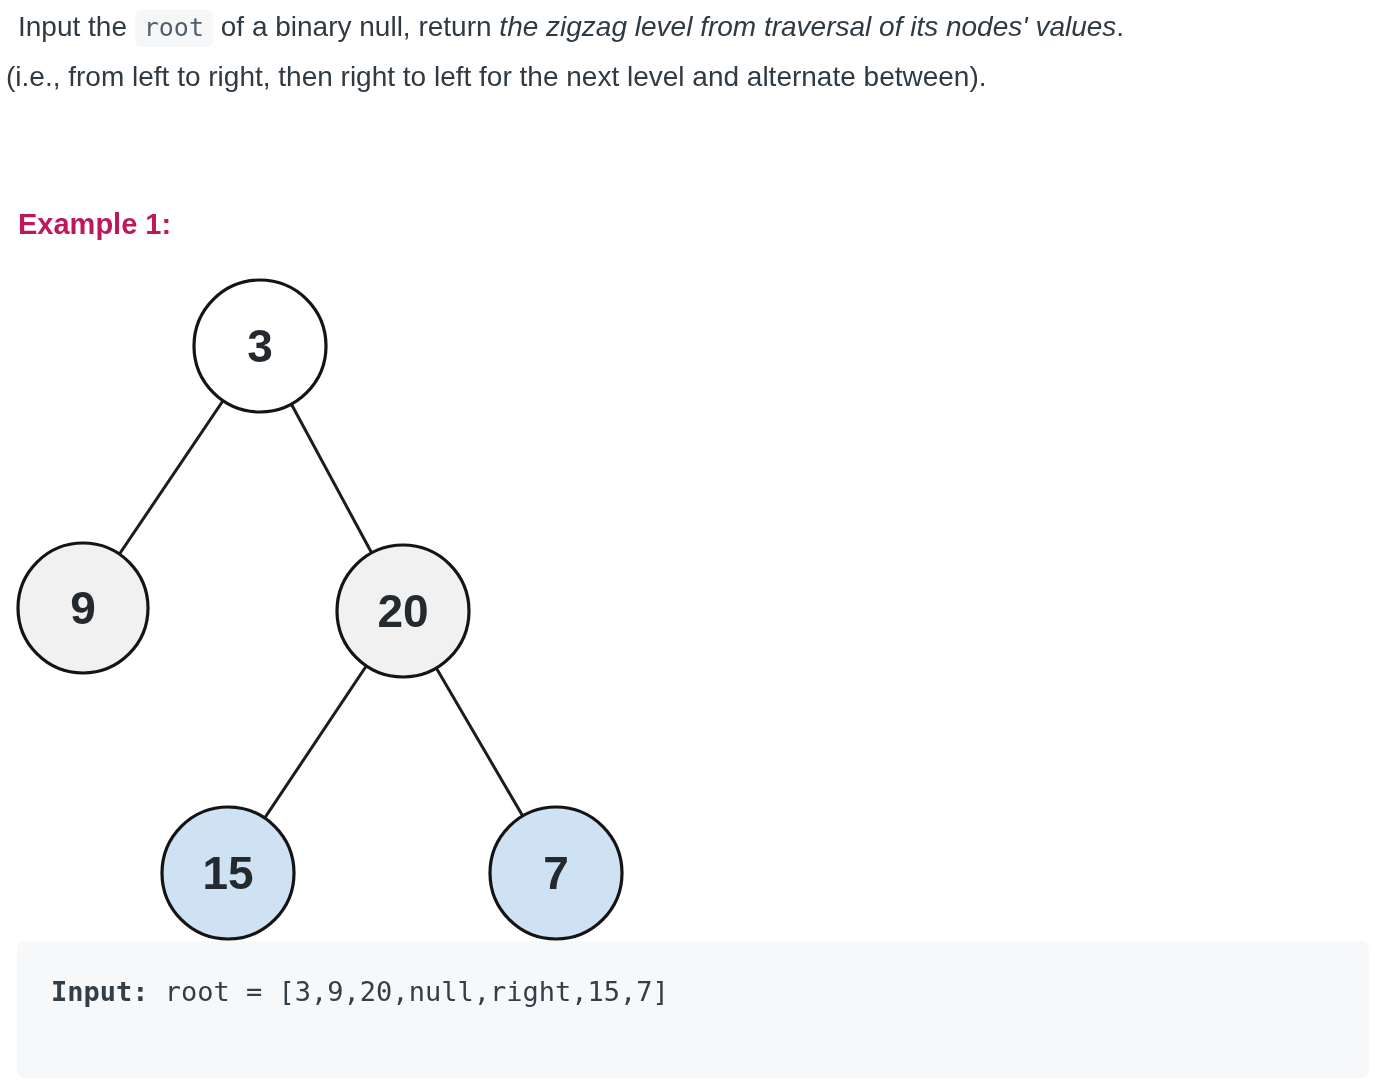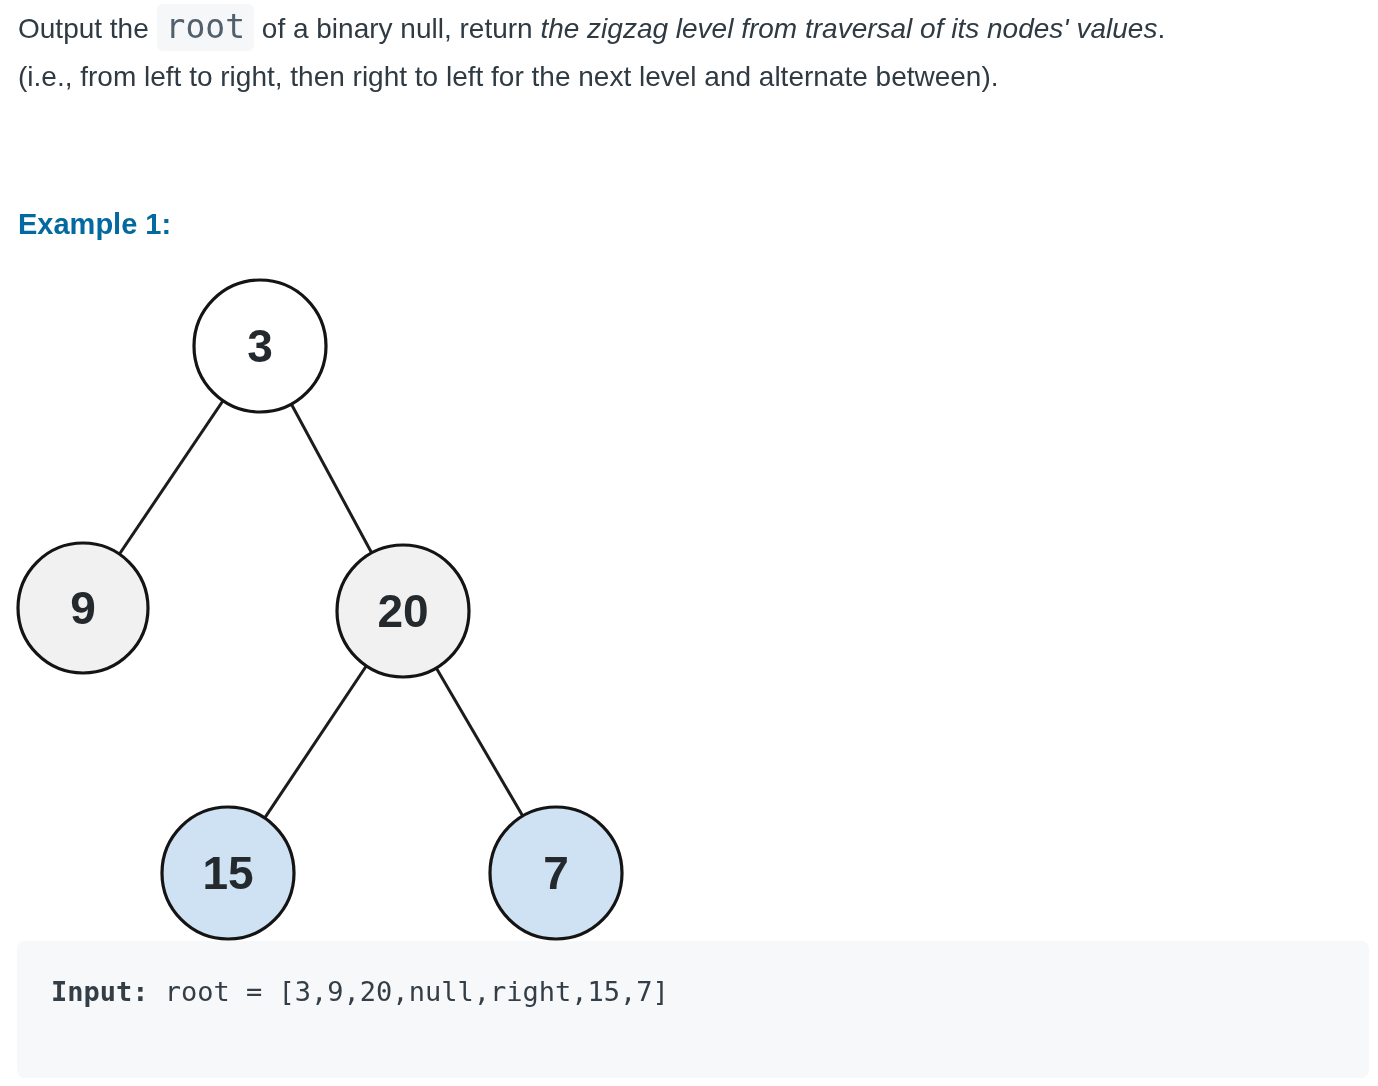--- a/index.html
+++ b/index.html
@@ -16,43 +16,43 @@
     position: absolute;
     left: 18px;
     top: 6px;
     font-size: 28px;
     line-height: 42px;
     white-space: nowrap;
     color: #2f3a42;
   }
   .statement-line2 {
     position: absolute;
-    left: 18px;
+    left: 6px;
     top: 56px;
     font-size: 28px;
     line-height: 42px;
     white-space: nowrap;
     color: #2f3a42;
   }
   .inline-code {
     font-family: "DejaVu Sans Mono", monospace;
-    font-size: 33px;
+    font-size: 25px;
     color: #51606c;
     background: #f6f7f8;
     border-radius: 6px;
     padding: 3px 9px 5px 9px;
   }
   .statement-em { font-style: italic; }
   .example-heading {
     position: absolute;
     left: 18px;
     top: 208px;
     font-size: 29px;
     font-weight: 700;
-    color: #0369a1;
+    color: #be185d;
   }
   .tree-svg {
     position: absolute;
     left: 0;
     top: 260px;
     width: 700px;
     height: 690px;
   }
   .tree-svg line {
     stroke: #1c1c1c;
@@ -84,21 +84,21 @@
     color: #333e47;
   }
   .io-line { white-space: nowrap; }
   .io-label { font-weight: 700; text-align: right; }
   .io-value { margin-left: 1ch; }
 </style>
 </head>
 <body>
 
 <div class="statement-line1">
-  <span>Output the </span><code class="inline-code">root</code><span> of a binary null, return </span><em class="statement-em">the zigzag level from traversal of its nodes' values</em><span>.</span>
+  <span>Input the </span><code class="inline-code">root</code><span> of a binary null, return </span><em class="statement-em">the zigzag level from traversal of its nodes' values</em><span>.</span>
 </div>
 
 <div class="statement-line2">(i.e., from left to right, then right to left for the next level and alternate between).</div>
 
 <div class="example-heading">Example 1:</div>
 
 <svg class="tree-svg" viewBox="0 0 700 690" xmlns="http://www.w3.org/2000/svg">
 
   <line x1="260" y1="86" x2="83" y2="348"></line>
   <line x1="260" y1="86" x2="403" y2="351"></line>

